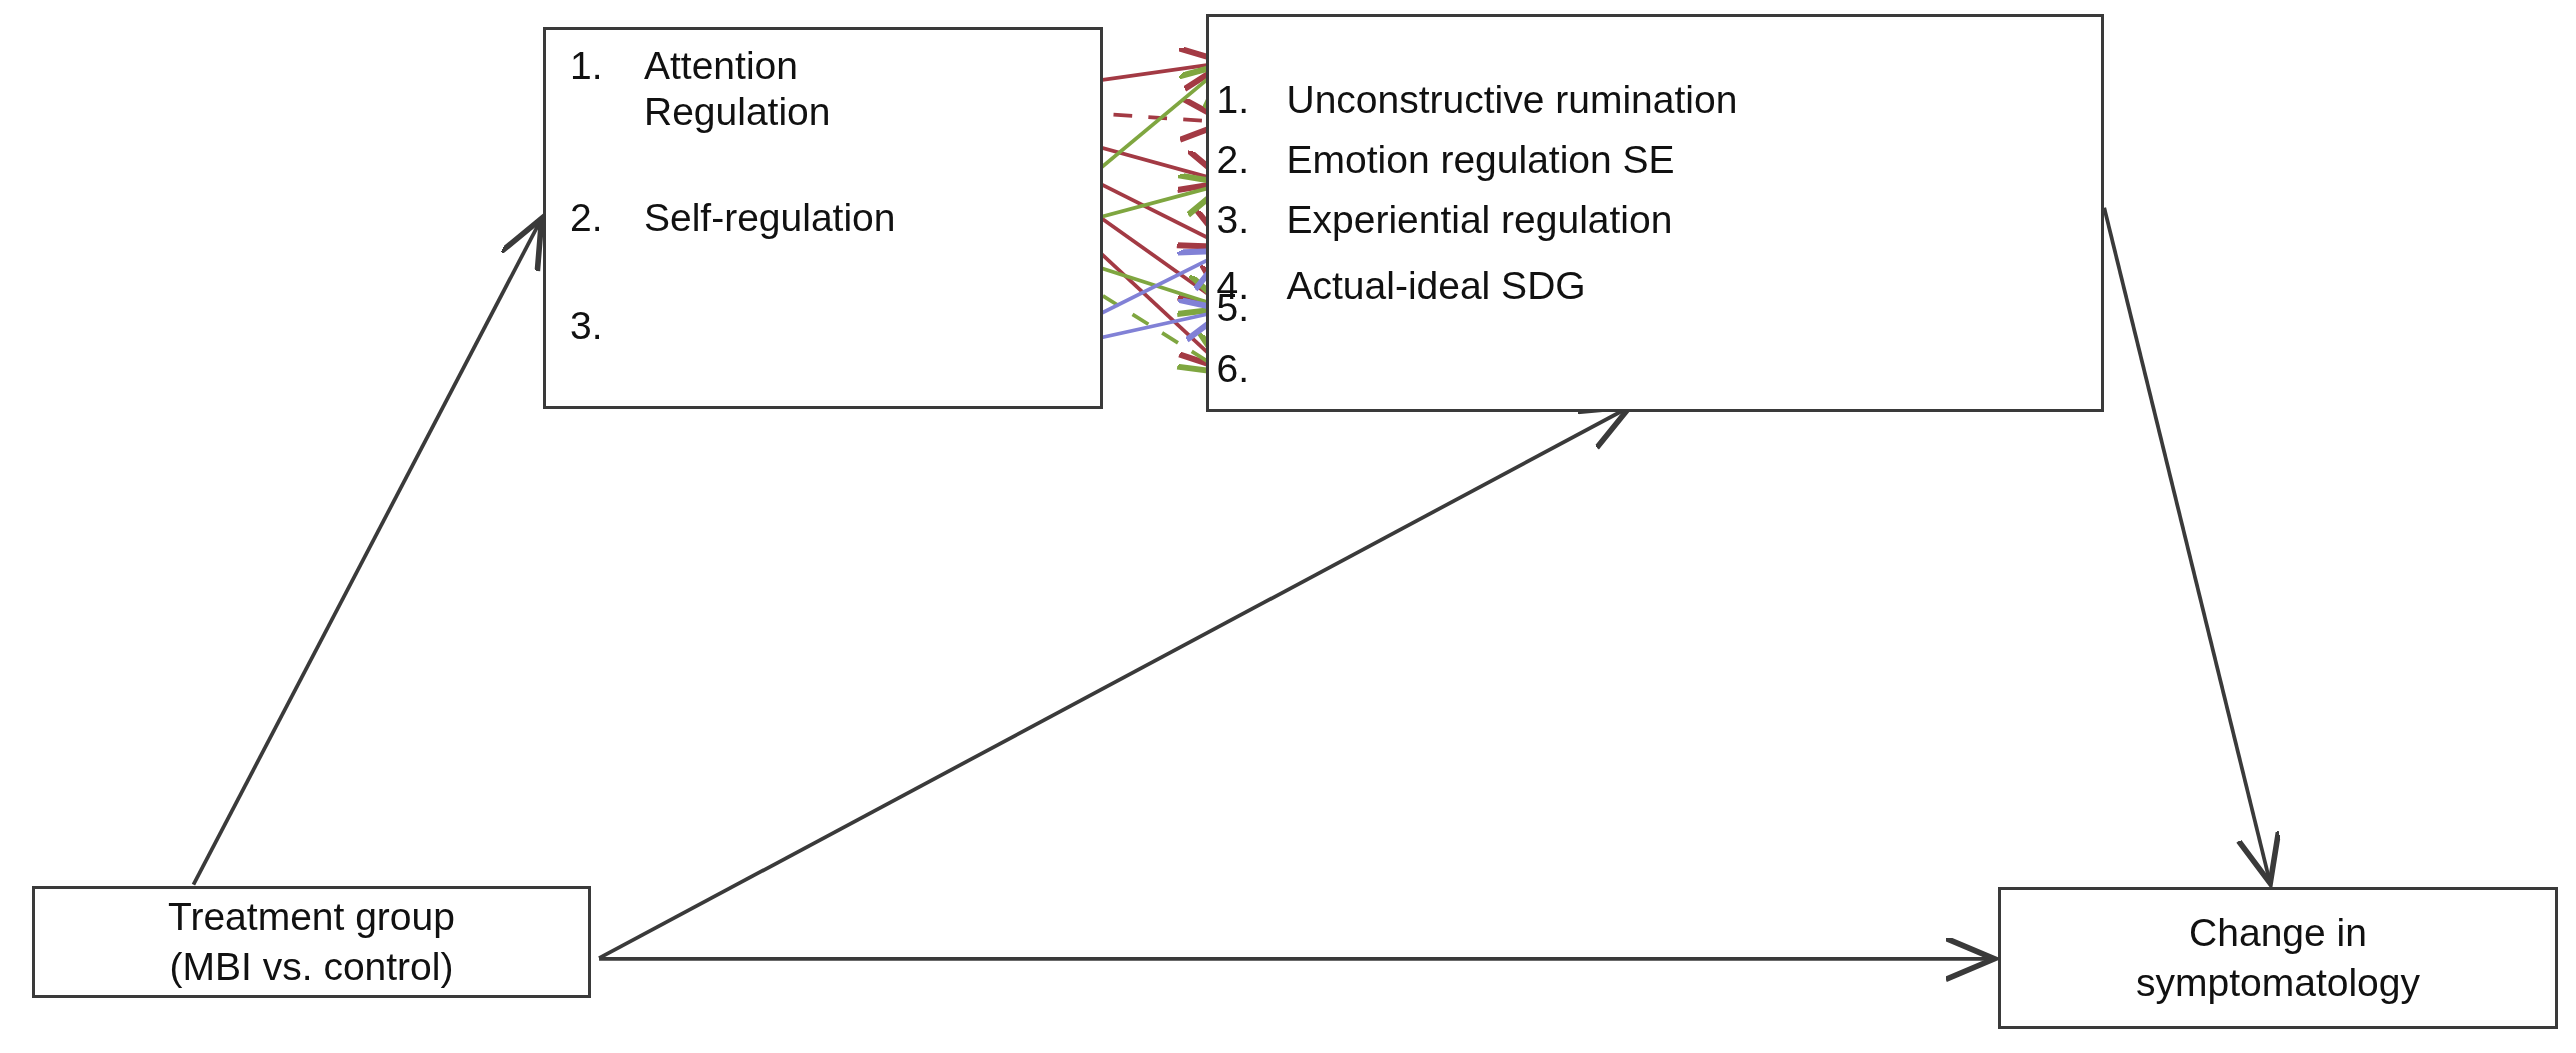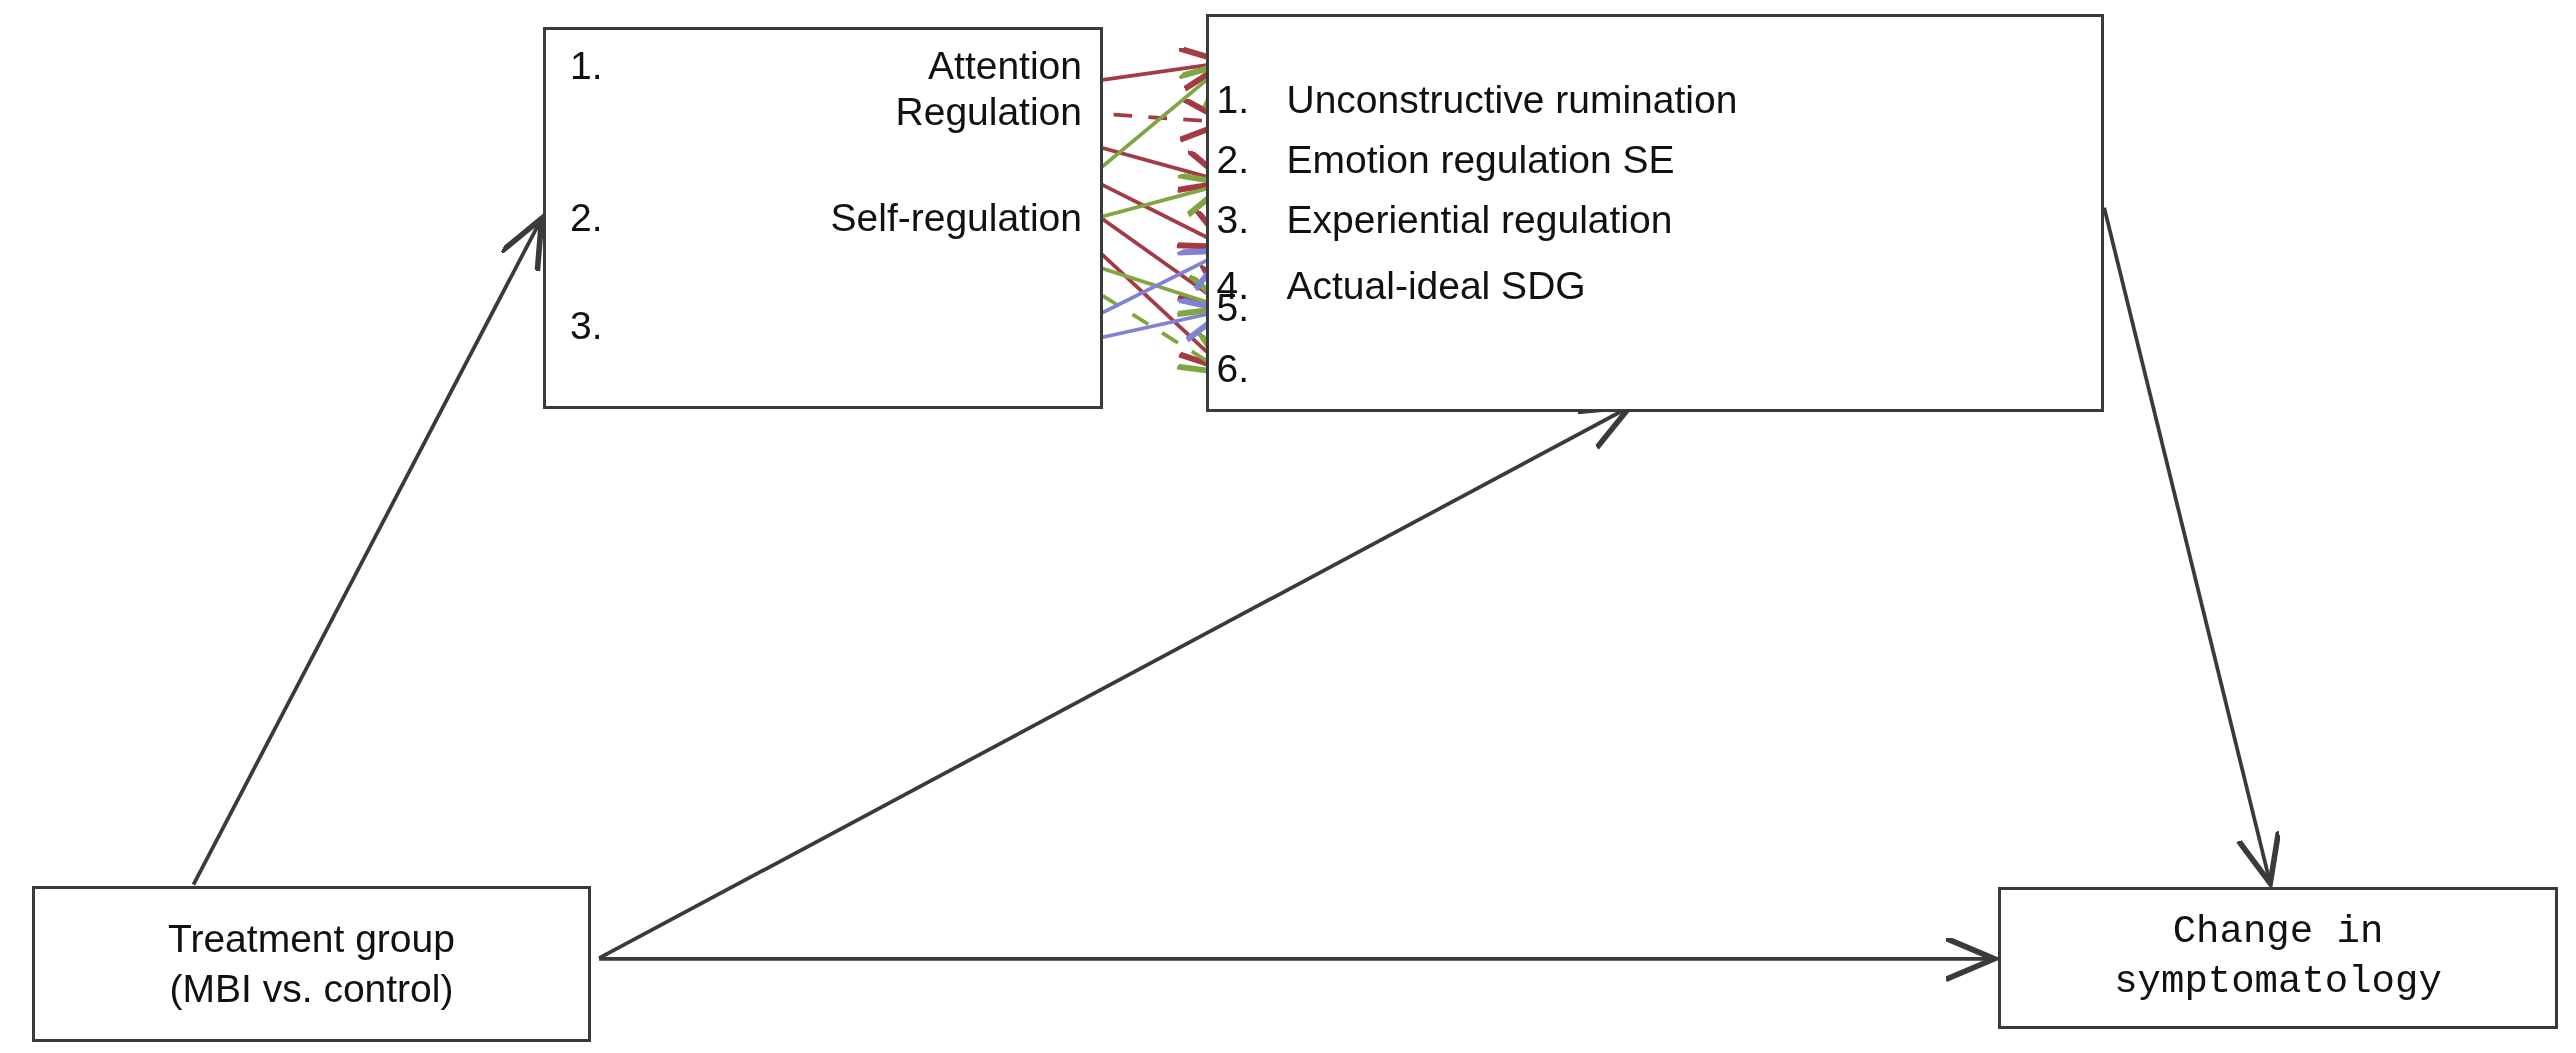--- a/index.html
+++ b/index.html
@@ -44,21 +44,21 @@
     align-items: flex-start;
     font-size: 39px;
     line-height: 1.18;
     color: #111111;
     white-space: pre-line;
   }
   .med-num {
     width: 74px;
     flex: 0 0 74px;
   }
-  .med-label { flex: 1 1 auto; text-align: right; }
+  .med-label { flex: 1 1 auto; }
   #med-1 { left: 24px; top: 12.5px;  width: 512px; }
   #med-2 { left: 24px; top: 165px; width: 512px; }
   #med-3 { left: 24px; top: 273px; width: 512px; }
 
   
   #outcome-box {
     left: 1206px;
     top: 13.7px;
     width: 898px;
     height: 398px;
@@ -83,30 +83,29 @@
   #out-3 { left: 7.5px; top: 145px; }
   #out-4 { left: 7.5px; top: 211px; }
   #out-5 { left: 7.5px; top: 271px; }
   #out-6 { left: 7.5px; top: 332px; }
 
   
   #treatment-box {
     left: 32px;
     top: 886px;
     width: 559px;
-    height: 156px;
+    height: 112px;
     z-index: 3;
   }
   #symptom-box {
     left: 1998px;
     top: 887px;
     width: 560px;
     height: 142px;
     z-index: 3;
-    font-family: Liberation Mono, monospace;
   }
   .box-text {
     position: absolute;
     left: 0;
     right: 0;
     top: 50%;
     transform: translateY(-50%);
     text-align: center;
     font-size: 39px;
     line-height: 1.28;

